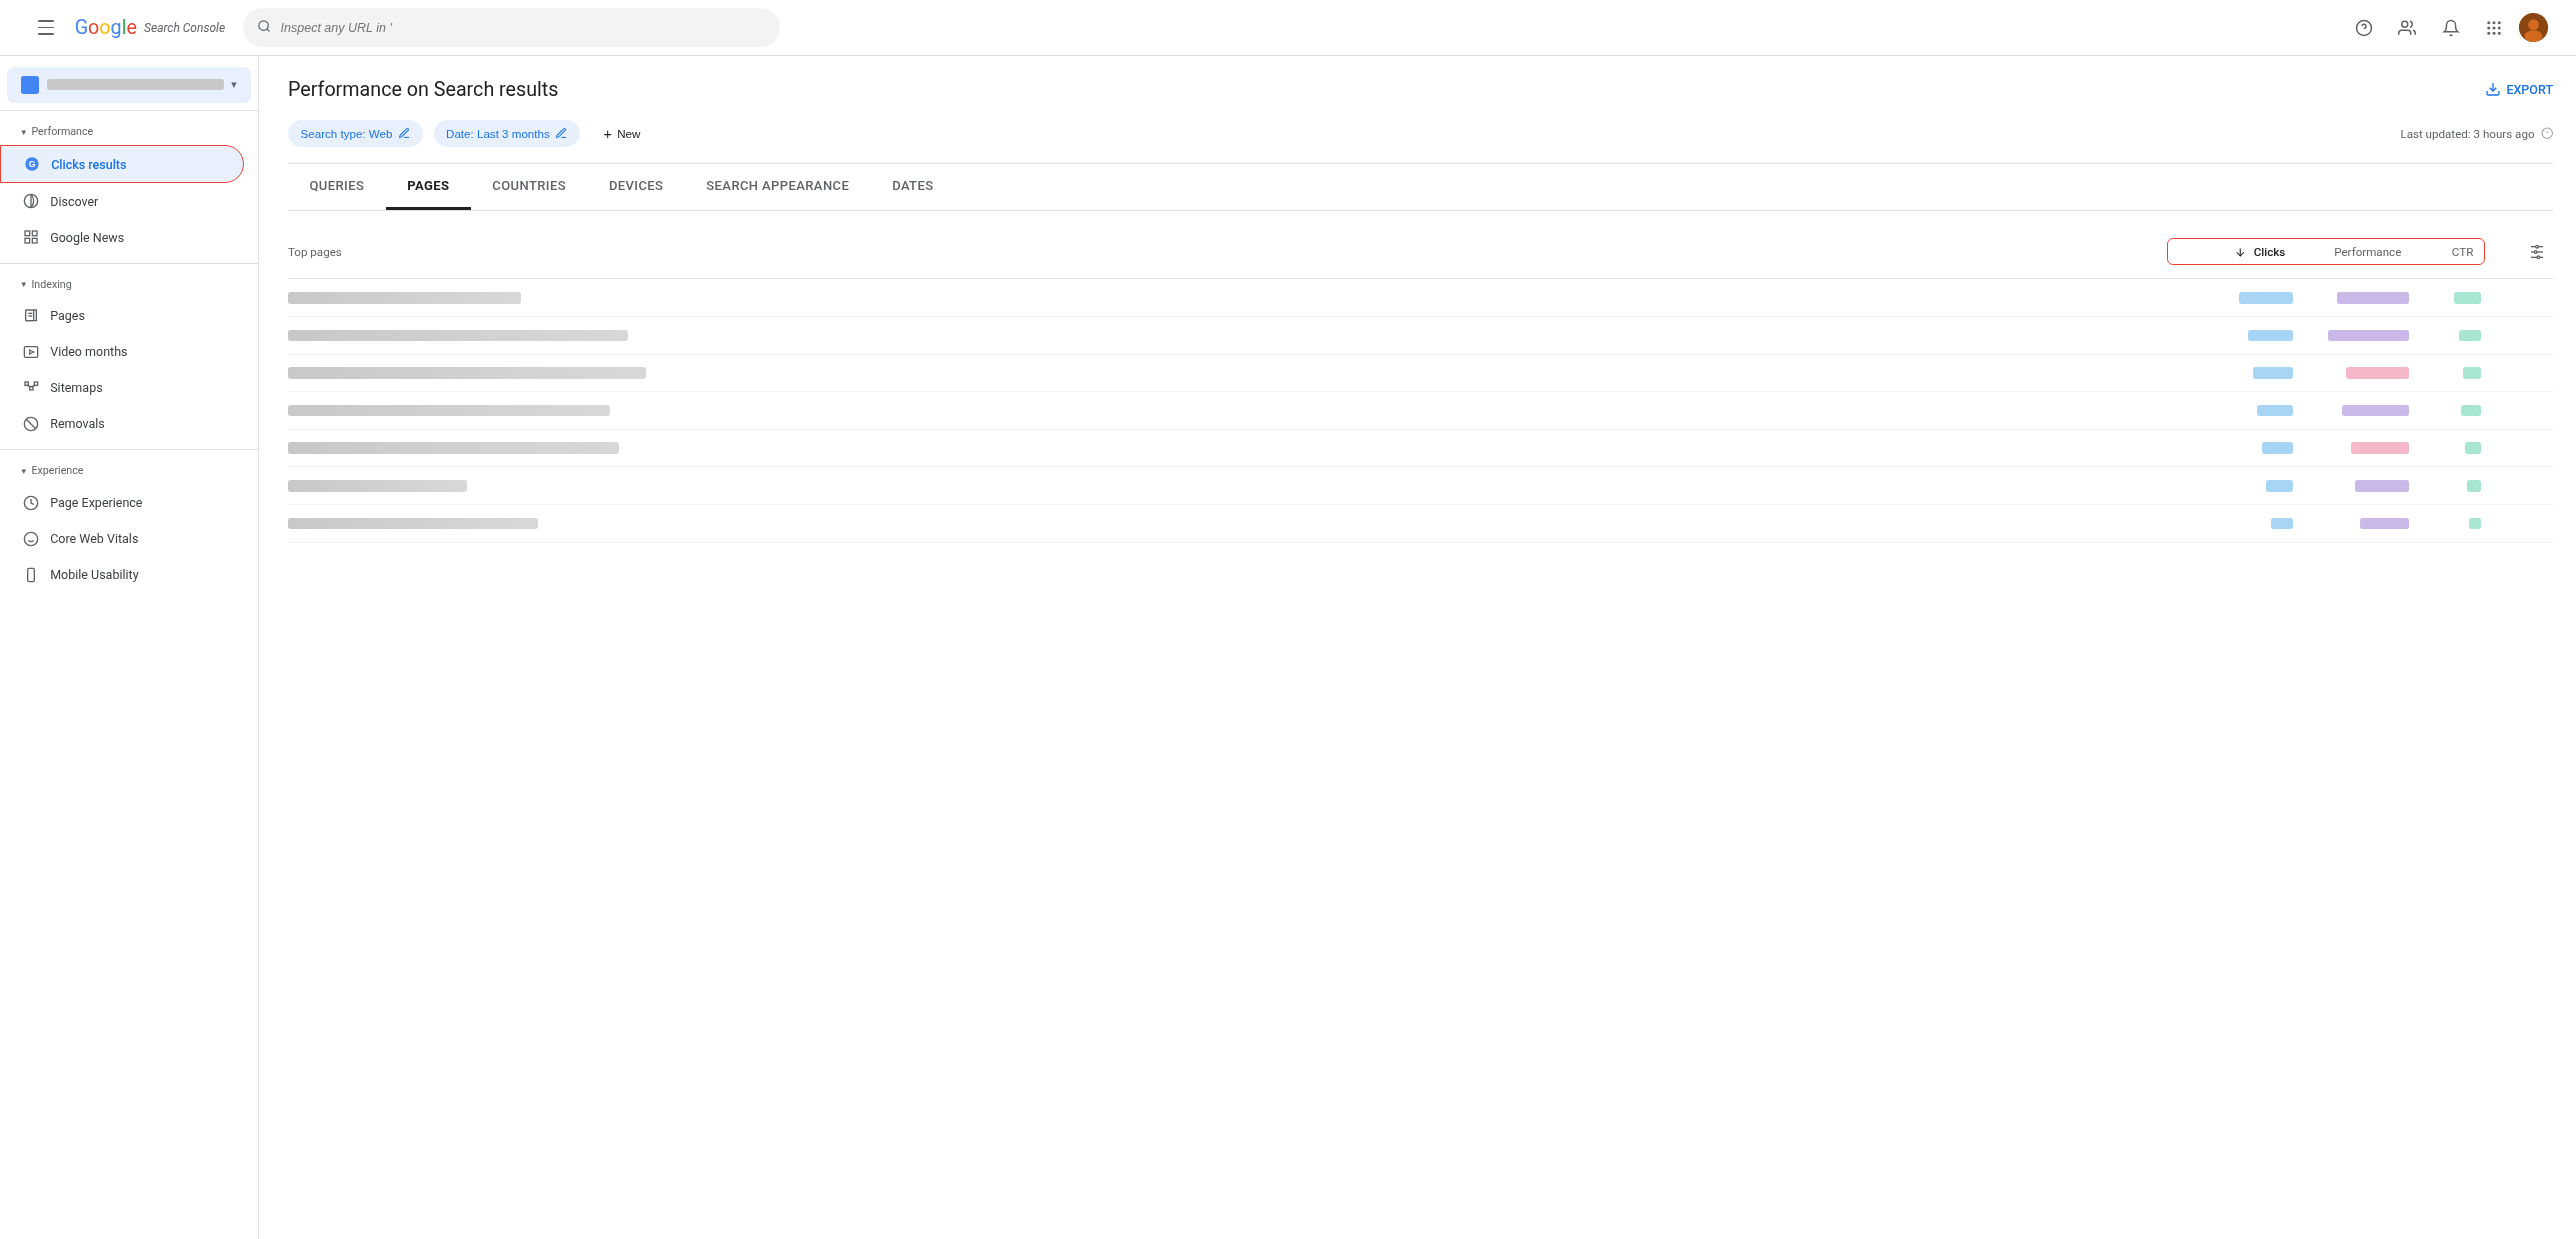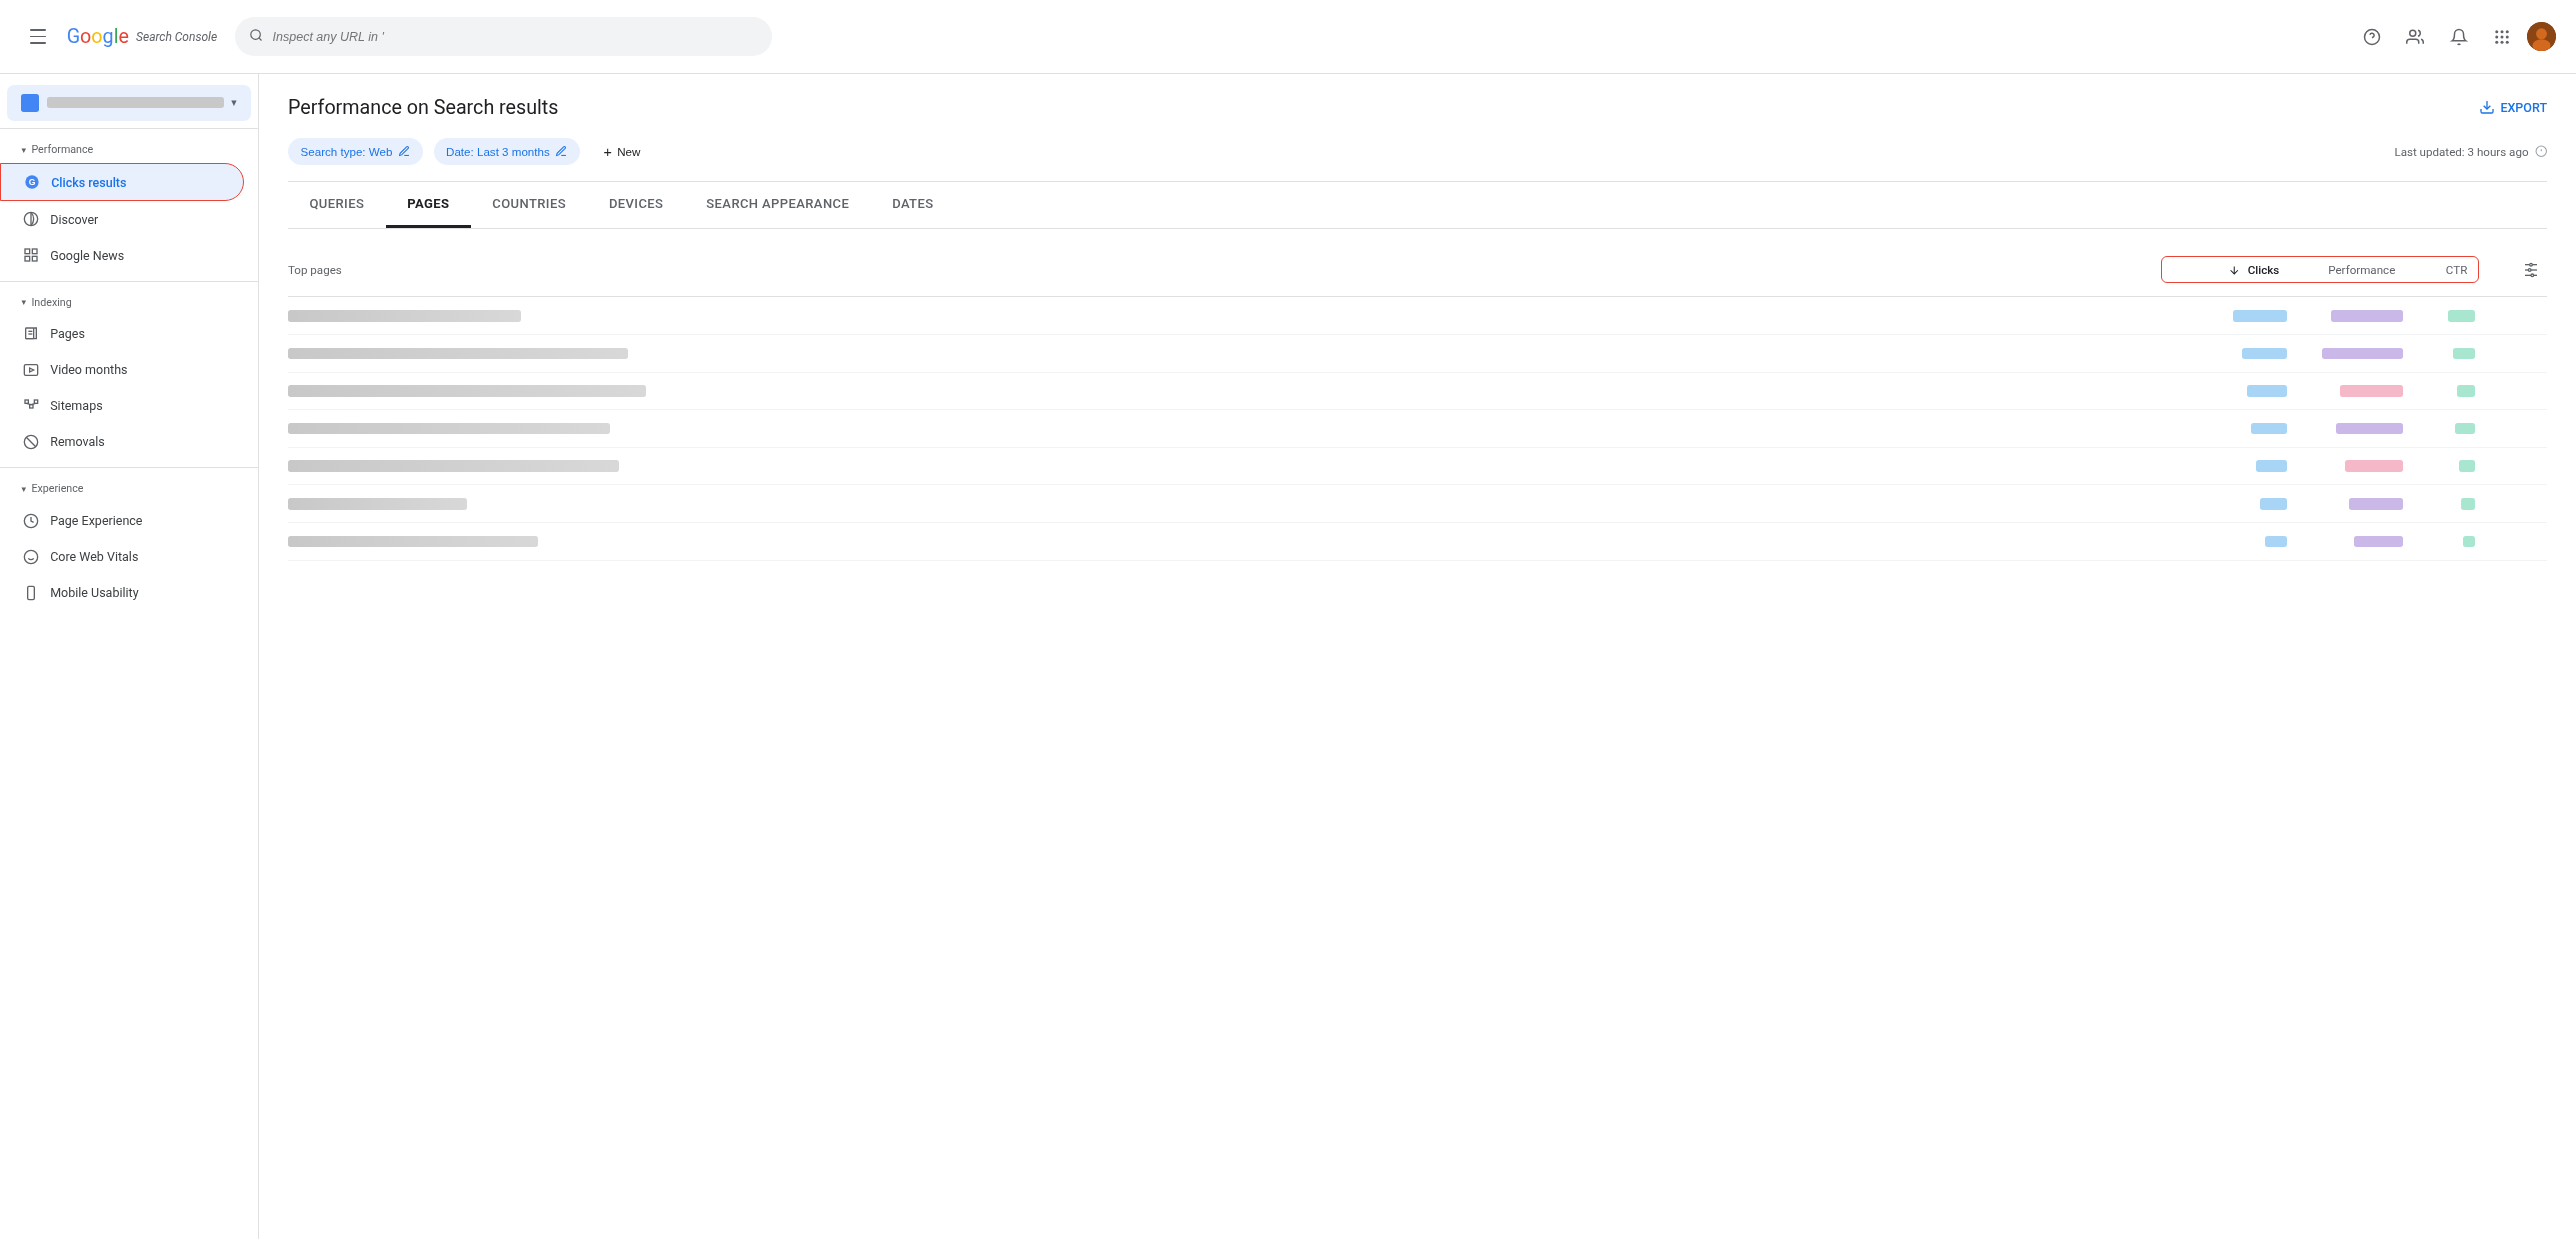--- a/index.html
+++ b/index.html
@@ -1,23 +1,23 @@
 <!DOCTYPE html>
 <html style="font-size:14.3px"><head>
   <meta charset="utf-8">
   <style>
     * { box-sizing: border-box; margin: 0; padding: 0; }
     body { font-family: 'Google Sans', Roboto, Arial, sans-serif; background: #fff; color: #202124; font-size: 12.5px; }
 
     
     .app { display: flex; flex-direction: column; height: 100vh; }
-    .top-bar { display: flex; align-items: center; padding: 0 20px; height: 74px; border-bottom: 0.9px solid #e0e0e0; gap: 10.7px; flex-shrink: 0; }
+    .top-bar { display: flex; align-items: center; padding: 0 28px; height: 56px; border-bottom: 0.9px solid #e0e0e0; gap: 10.7px; flex-shrink: 0; }
     .main-area { display: flex; flex: 1; overflow: hidden; }
     .sidebar { width: 259px; flex-shrink: 0; border-right: 0.9px solid #e0e0e0; overflow-y: auto; padding: 10.7px 0; }
-    .content { flex: 1; overflow-y: auto; padding: 0 29px 29px 29px; }
+    .content { flex: 1; overflow-y: auto; padding: 0 23px 29px 29px; }
 
     
     .hamburger { width: 36px; height: 36px; display: flex; flex-direction: column; align-items: center; justify-content: center; gap: 4.5px; cursor: pointer; border-radius: 50%; }
     .hamburger span { display: block; width: 16px; height: 1.8px; background: #5f6368; border-radius: 0.9px; }
     .logo { display: flex; align-items: center; gap: 3.6px; margin-right: 7.2px; }
     .logo-google { font-size: 19.7px; font-weight: 400; }
     .logo-g { color: #4285f4; }
     .logo-o1 { color: #ea4335; }
     .logo-o2 { color: #fbbc05; }
     .logo-g2 { color: #4285f4; }

